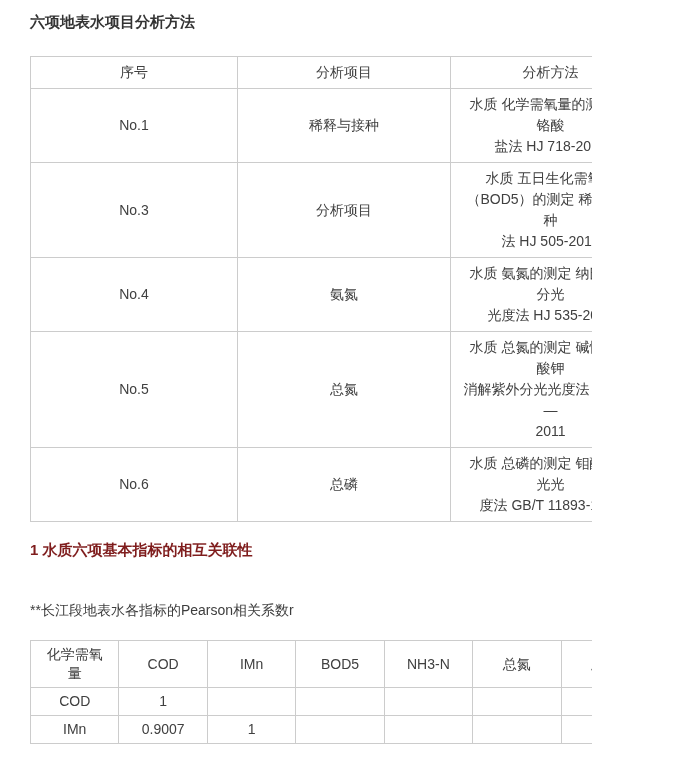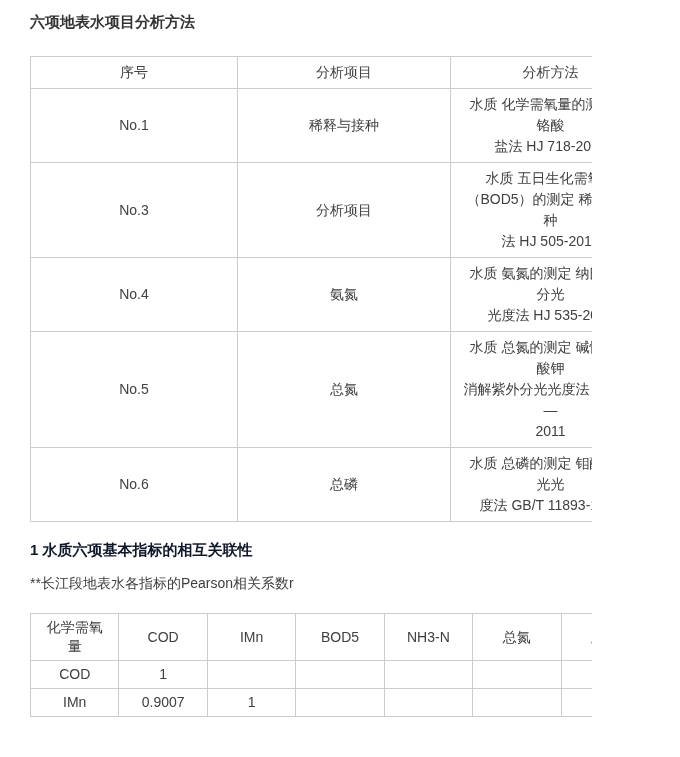--- a/index.html
+++ b/index.html
@@ -36,29 +36,29 @@
     color: #404040;
   }
   .methods-table th, .methods-table td {
     padding: 5px 12px;
     line-height: 21px;
   }
   .methods-table td { white-space: pre-line; }
   .section-heading {
     font-size: 15px;
     font-weight: bold;
-    color: #0f172a;
+    color: #7f1d1d;
     line-height: 16px;
     margin-top: 20px;
   }
   .table-caption {
     font-size: 14px;
     color: #3d3d3d;
     line-height: 16px;
-    margin-top: 17px;
+    margin-top: 44px;
   }
   .corr-table {
     margin-top: 22px;
   }
   .corr-table th, .corr-table td {
     padding: 4px 10px;
     line-height: 19px;
     overflow: hidden;
   }
 </style>

